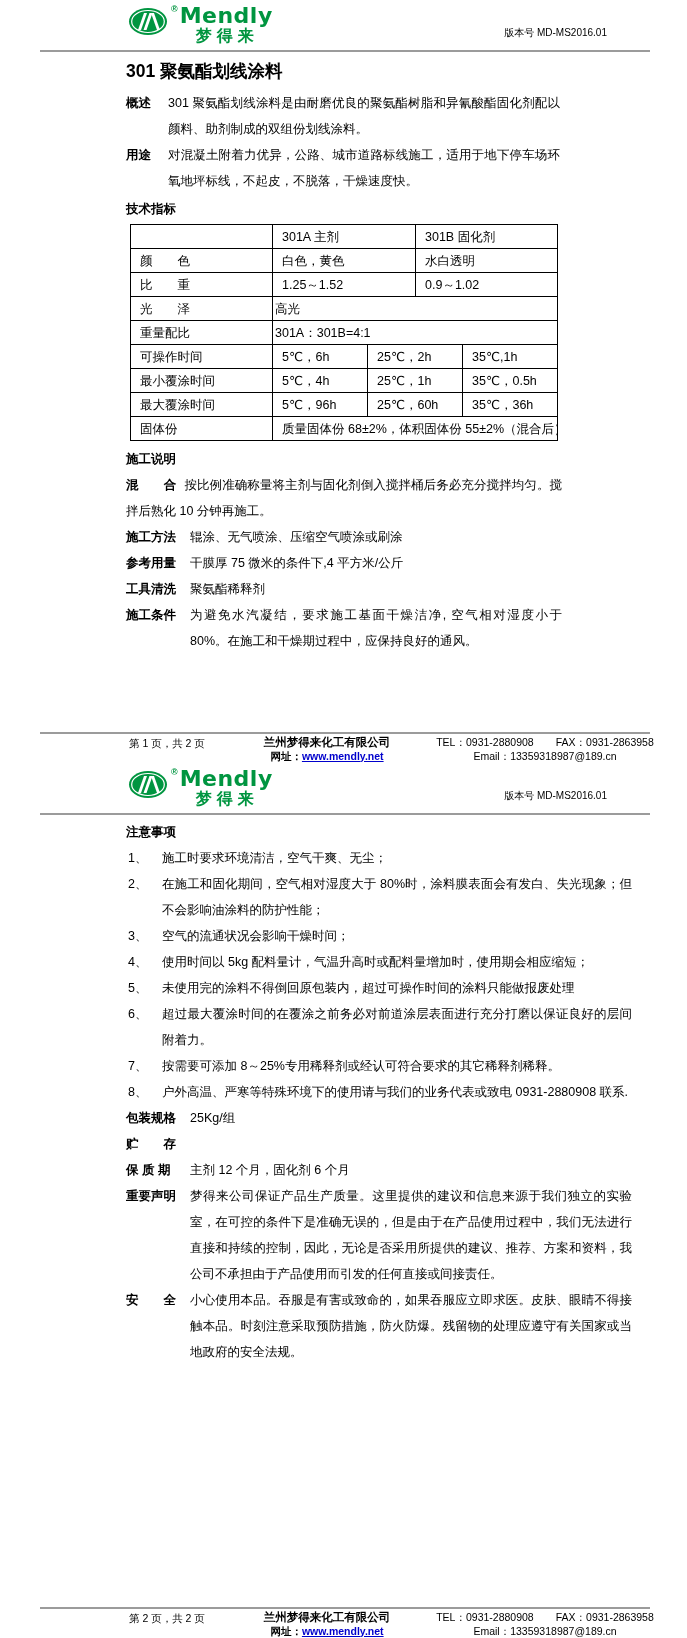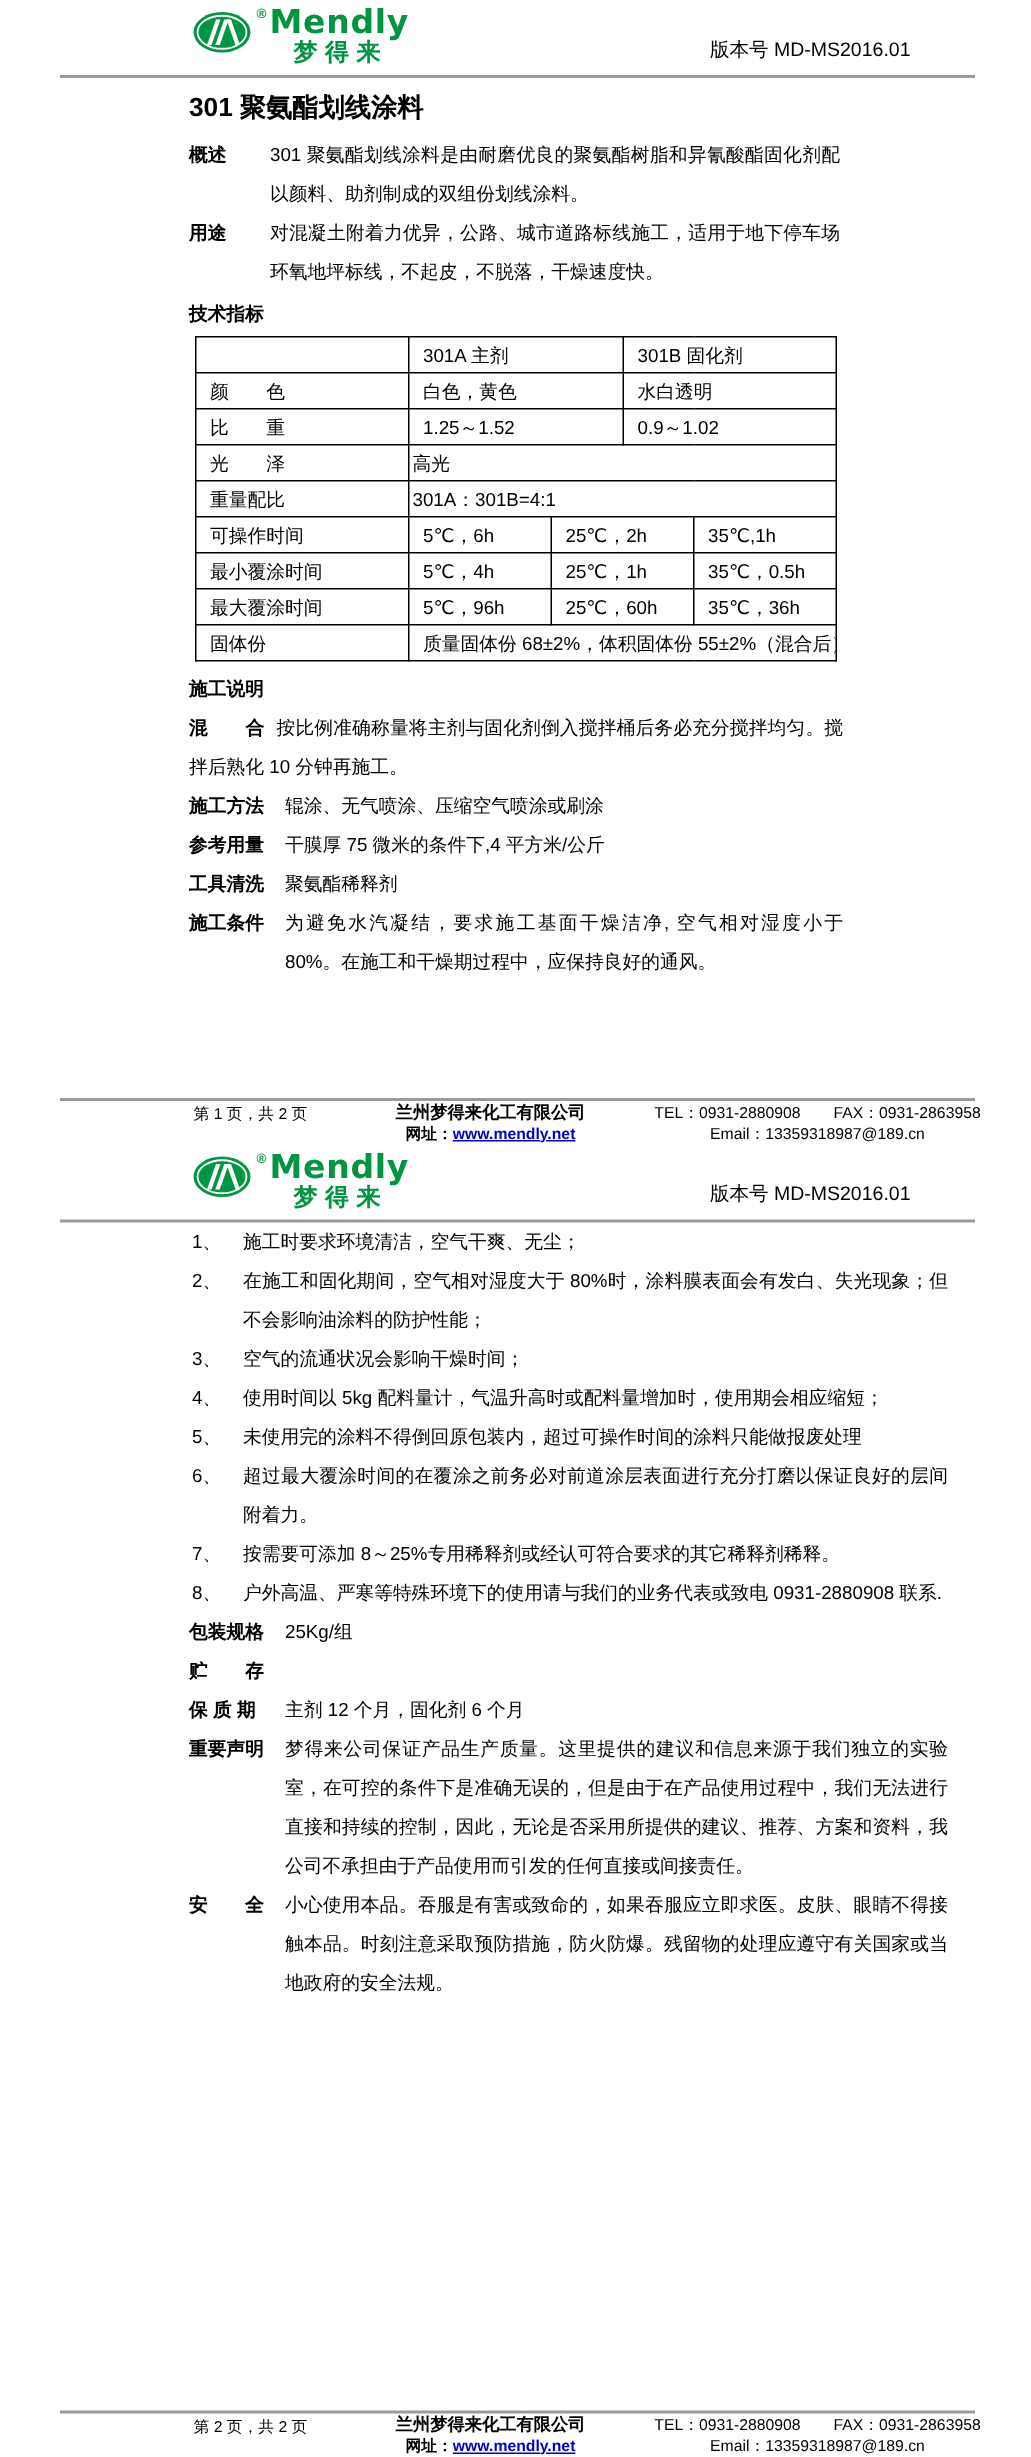--- a/index.html
+++ b/index.html
@@ -15,28 +15,28 @@
   #page2 { height:875px; }
 
   
   .pg-header { position:relative; height:50px; }
   .logo { position:absolute; left:128px; top:5px; display:flex; align-items:flex-start; line-height:1; }
   .logo-mark { display:block; }
   .logo-reg { color:var(--green); font-size:9px; font-weight:bold; margin:0 1px 0 1px; line-height:1; }
   .logo-text { margin-left:1px; }
   .logo-en { color:var(--green); font-weight:bold; font-size:22px; letter-spacing:.5px; font-family:"DejaVu Sans",sans-serif; }
   .logo-cn { color:var(--green); font-weight:bold; font-size:16px; letter-spacing:5px; margin-left:16px; margin-top:1px; }
-  .version { position:absolute; right:80px; top:27px; font-size:13px; line-height:12px; }
+  .version { position:absolute; right:80px; top:27px; font-size:10px; line-height:12px; }
   .rule { border:none; border-top:2px solid var(--rule); margin:0 37px 0 40px; }
 
   
   .title { margin:7px 0 7px 126px; font-size:17.5px; line-height:24px; font-weight:bold; }
   .sec { display:flex; margin-left:126px; width:434px; }
   .sec .lbl { font-weight:bold; width:34px; flex:none; }
-  .sec .txt { flex:1; margin-left:20px; text-align:justify; }
+  .sec .txt { flex:1; margin-left:8px; text-align:justify; }
   .spec-head { margin-left:126px; font-weight:bold; margin-top:2px; }
   table.spec { margin:2px 0 0 130px; border-collapse:collapse; table-layout:fixed; width:427px; font-size:12.5px; line-height:16px; }
   .spec td { border:1px solid #000; height:24px; padding:0 2px 0 9px; overflow:hidden; white-space:nowrap; }
   .spec td.ctr { text-align:left; padding:0 2px; }
   .cons-head { margin-left:126px; font-weight:bold; margin-top:5px; }
   .mix { margin:0 0 0 126px; width:436px; text-align:justify; }
   .mix .lbl { font-weight:bold; margin-right:8px; }
   .crow { display:flex; margin-left:126px; width:436px; }
   .crow .lbl { font-weight:bold; width:60px; flex:none; }
   .crow .txt { flex:1; margin-left:4px; text-align:justify; }
@@ -213,20 +213,21 @@
       <span class="logo-reg">®</span>
       <div class="logo-text">
         <div class="logo-en">Mendly</div>
         <div class="logo-cn">梦得来</div>
       </div>
     </div>
     <div class="version">版本号 MD-MS2016.01</div>
   </div>
   <hr class="rule">
 
+  <div class="notes-head">注意事项</div>
 
   <div class="note">
     <span class="num">1、</span>
     <span class="txt">施工时要求环境清洁，空气干爽、无尘；</span>
   </div>
   <div class="note">
     <span class="num">2、</span>
     <span class="txt">在施工和固化期间，空气相对湿度大于 80%时，涂料膜表面会有发白、失光现象；但不会影响油涂料的防护性能；</span>
   </div>
   <div class="note">

